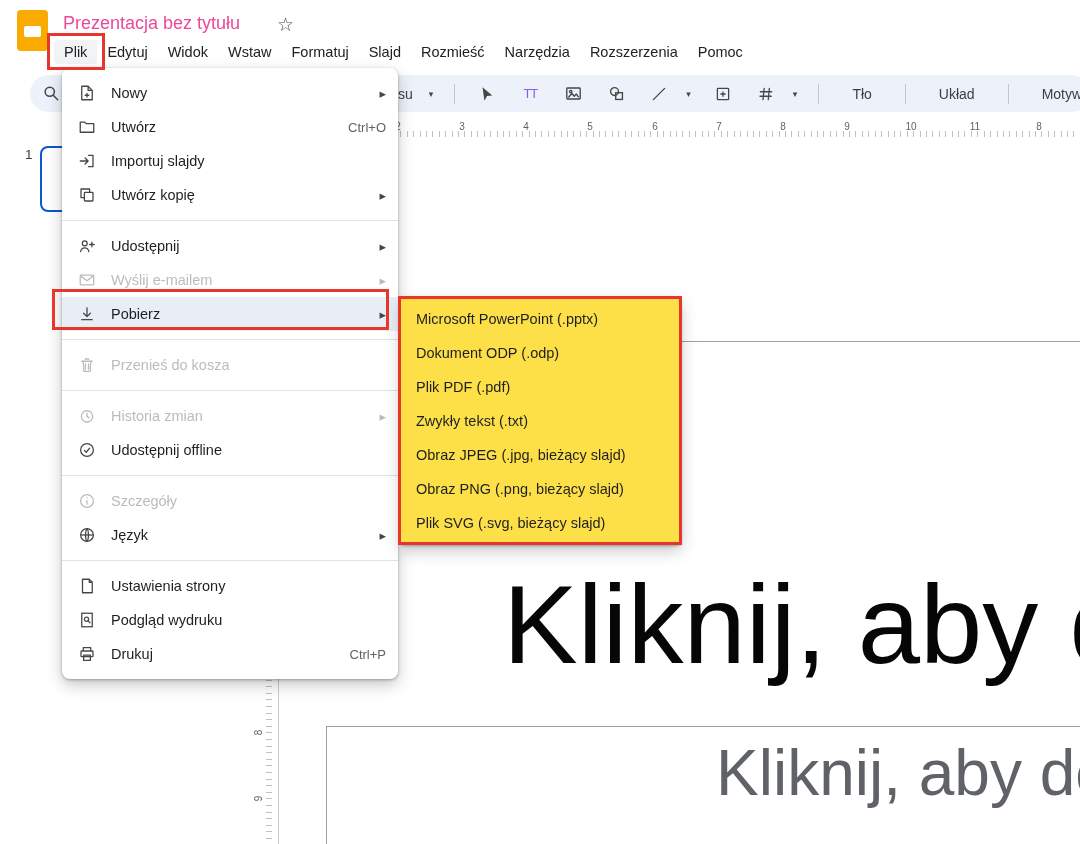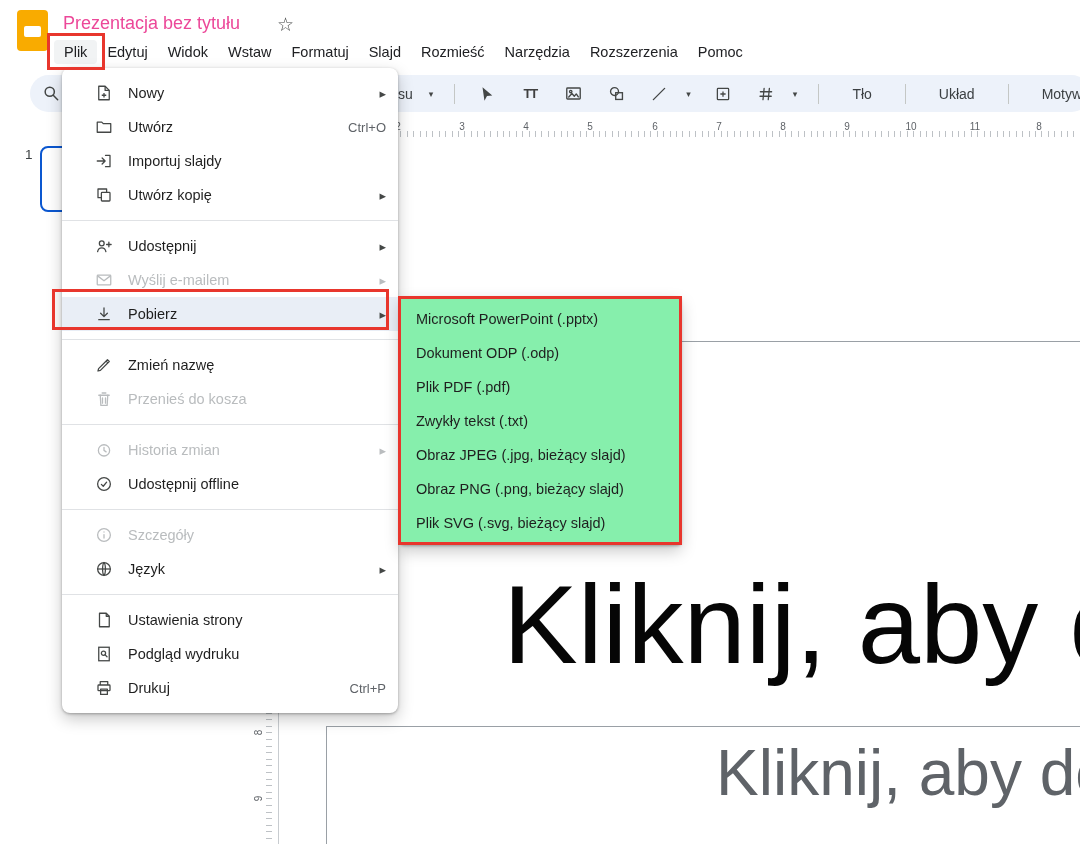--- a/index.html
+++ b/index.html
@@ -19,21 +19,21 @@
 
   
   .toolbar{position:absolute;left:30px;top:75px;width:1060px;height:37px;background:#edf2fa;border-radius:19px;z-index:2}
   .tb-search{position:absolute;left:11px;top:8px;width:20px;height:20px;color:#444746}
   .tb-row{position:absolute;left:368px;top:0;height:37px;display:flex;align-items:center;gap:21px}
   .tb-icon{width:22px;height:22px;display:flex;align-items:center;justify-content:center;color:#444746}
   .tb-caret{font-size:9px;color:#444746;margin-left:-5px}
   .tb-sep{width:1px;height:20px;background:#c4c7c5}
   .tb-btn{font-size:14px;color:#3c4043;padding:0 12px;white-space:nowrap}
   .tb-text{font-size:14px;color:#3c4043}
-  .tt-glyph{font-size:13px;font-weight:bold;color:#404040;letter-spacing:-1px}
+  .tt-glyph{font-size:13px;font-weight:normal;color:#8b5cf6;letter-spacing:-1px}
 
   
   .ruler-num{position:absolute;font-size:10px;color:#5f6368;transform:translateX(-50%)}
   .ruler-num-v{position:absolute;font-size:10px;color:#5f6368;transform:rotate(-90deg)}
   .hticks{position:absolute;left:285px;top:131px;width:792px;height:6px;opacity:.65;
     background:repeating-linear-gradient(to right,#9aa0a6 0,#9aa0a6 1px,transparent 1px,transparent 6.41px)}
   .vticks{position:absolute;left:266px;top:145px;width:6px;height:699px;opacity:.65;
     background:repeating-linear-gradient(to bottom,#9aa0a6 0,#9aa0a6 1px,transparent 1px,transparent 6.6px)}
   .vline{position:absolute;left:278px;top:140px;width:1px;height:704px;background:#c8ccd0}
   .slide-num{position:absolute;left:25px;top:147px;font-size:13.5px;color:#3c4043}
@@ -41,32 +41,32 @@
 
   
   .titlebox-top{position:absolute;left:326px;top:341px;width:754px;height:0;border-top:1px solid #9aa0a6}
   .subtitlebox{position:absolute;left:326px;top:726px;width:754px;height:118px;border-top:1px solid #9aa0a6;border-left:1px solid #9aa0a6}
   .slide-title{position:absolute;left:503px;top:566px;font-size:112px;line-height:1.05;color:#060606;white-space:nowrap}
   .slide-subtitle{position:absolute;left:716px;top:740px;font-size:64px;line-height:1.05;color:#5f6368;white-space:nowrap}
 
   
   .menu-panel{position:absolute;left:62px;top:68px;width:336px;background:#fff;border-radius:8px;
     box-shadow:0 1px 3px rgba(0,0,0,.3),0 6px 16px rgba(0,0,0,.22);padding:8px 0;z-index:50}
-  .mi{display:flex;align-items:center;height:34px;padding:0 12px 0 33px;font-size:14.5px;color:#1f1f1f}
+  .mi{display:flex;align-items:center;height:34px;padding:0 12px 0 16px;font-size:14.5px;color:#1f1f1f}
   .mi-icon{width:20px;margin-right:13px;display:flex;align-items:center;color:#444746}
   .mi-label{flex:1;white-space:nowrap}
   .mi-short{font-size:13px;color:#5f6368}
   .mi-arrow{font-size:13px;color:#444746;margin-left:8px}
   .mi.disabled{color:#b9bcbe}
   .mi.disabled .mi-icon,.mi.disabled .mi-arrow{color:#b9bcbe}
   .mi.highlight{background:#e9eef6}
   .menu-div{height:1px;background:#e0e2e5;margin:8px 0}
 
   
-  .submenu-panel{position:absolute;left:400px;top:297px;width:281px;background:#86efac;border-radius:4px;
+  .submenu-panel{position:absolute;left:400px;top:297px;width:281px;background:#fde047;border-radius:4px;
     box-shadow:0 1px 3px rgba(0,0,0,.3),0 6px 16px rgba(0,0,0,.22);padding:5px 0;z-index:55}
   .smi{display:flex;align-items:center;height:34px;padding:0 16px;font-size:14.5px;color:#1f1f1f;white-space:nowrap}
 
   
   .anno{position:absolute;border:3px solid #e8362d;z-index:100;pointer-events:none}
 
   svg{display:block}
 </style>
 </head>
 <body>
@@ -250,29 +250,20 @@
           <path d="M12 4v11M7.5 11l4.5 4.5L16.5 11"></path>
           <path d="M5 19.5h14"></path>
         </svg>
       </span>
     <span class="mi-label">Pobierz</span>
     <span class="mi-arrow">▸</span>
   </div>
 
   <div class="menu-div"></div>
 
-  <div class="mi">
-    <span class="mi-icon">
-        <svg width="18" height="18" viewBox="0 0 24 24" fill="none" stroke="currentColor" stroke-width="1.7" stroke-linejoin="round">
-          <path d="M4 20l.8-3.2L16.6 5l2.4 2.4L7.2 19.2z"></path>
-          <path d="M14.8 6.8l2.4 2.4"></path>
-        </svg>
-      </span>
-    <span class="mi-label">Zmień nazwę</span>
-  </div>
 
   <div class="mi disabled">
     <span class="mi-icon">
         <svg width="18" height="18" viewBox="0 0 24 24" fill="none" stroke="currentColor" stroke-width="1.7" stroke-linecap="round" stroke-linejoin="round">
           <path d="M5 7h14M9.5 4h5"></path>
           <path d="M7 7l.8 13.5h8.4L17 7"></path>
           <path d="M10 10.5v7M14 10.5v7"></path>
         </svg>
       </span>
     <span class="mi-label">Przenieś do kosza</span>

